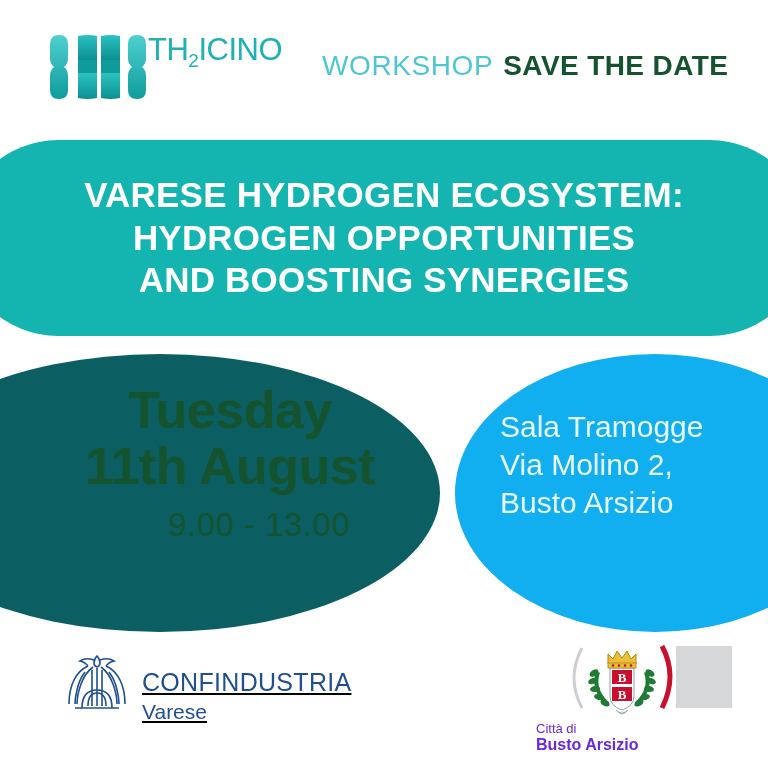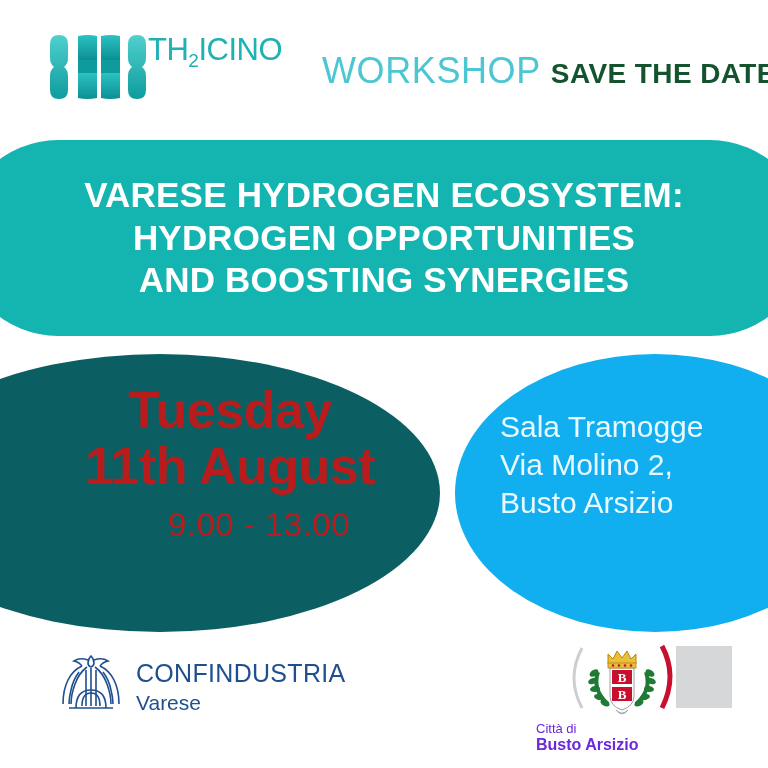--- a/index.html
+++ b/index.html
@@ -58,21 +58,21 @@
   .header-tags {
     position: absolute;
     left: 322px;
     top: 50px;
     display: flex;
     align-items: baseline;
     gap: 10px;
     white-space: nowrap;
   }
   .tag-workshop {
-    font-size: 36px;
+    font-size: 28px;
     letter-spacing: 0.6px;
     color: #4cc7d2;
     font-weight: 400;
   }
   .tag-savedate {
     font-size: 28px;
     letter-spacing: 0.4px;
     color: #14532d;
     font-weight: bold;
   }
@@ -110,21 +110,21 @@
     height: 278px;
     background: #0b5f62;
     border-radius: 50%;
   }
   .date-inner {
     position: absolute;
     left: 60px;
     top: 382px;
     width: 340px;
     text-align: center;
-    color: #b91c1c;
+    color: #14532d;
   }
   .date-day {
     font-size: 52px;
     font-weight: bold;
     line-height: 1.08;
     letter-spacing: -0.5px;
   }
   .date-time {
     font-size: 33px;
     font-weight: 400;
@@ -154,24 +154,25 @@
     font-weight: 300;
     text-align: left;
   }
   .venue-inner .vl { display: block; white-space: nowrap; }
 
   
   .footer { position: absolute; left: 0; top: 636px; width: 768px; height: 132px; }
 
   .confindustria {
     position: absolute;
-    left: 56px;
+    left: 62px;
     top: 14px;
     display: flex;
-    align-items: center;
+    align-items: flex-end;
+    text-decoration: underline;
   }
   .conf-mark { width: 70px; height: 74px; flex: 0 0 auto; }
   .conf-words { margin-left: 10px; color: #1f4f8f; line-height: 1.12; }
   .conf-name { font-size: 25px; letter-spacing: 0.3px; }
   .conf-city { font-size: 21px; margin-top: 4px; }
 
   .busto {
     position: absolute;
     left: 536px;
     top: 6px;

